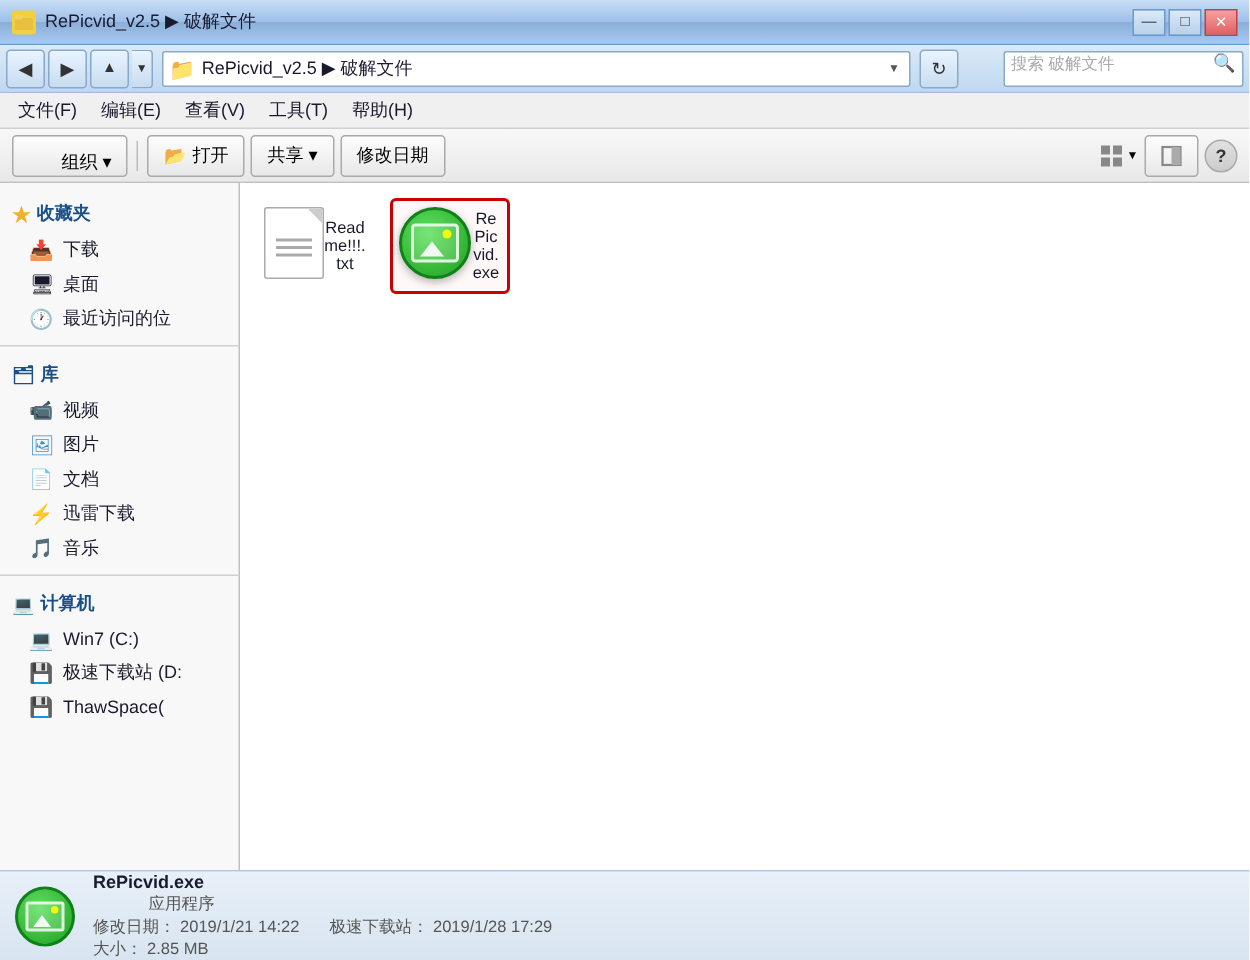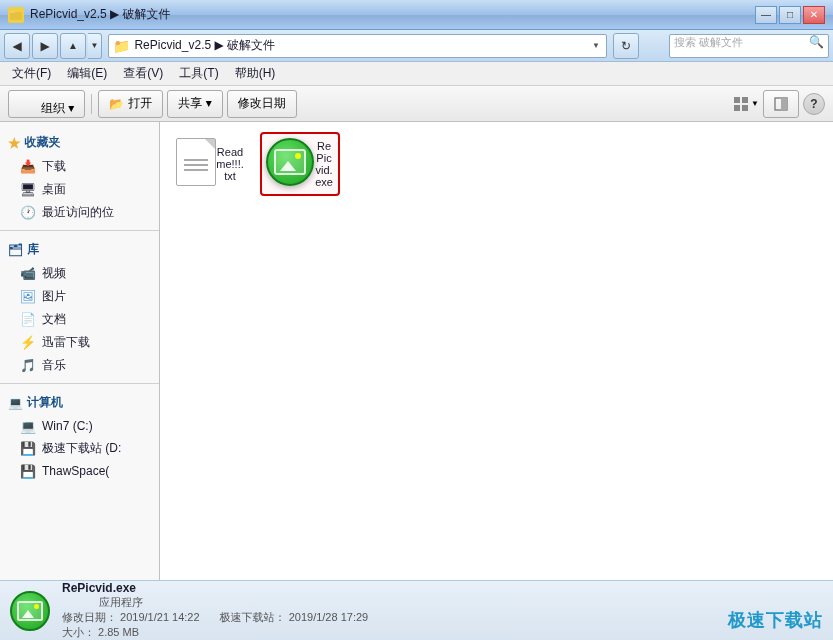--- a/index.html
+++ b/index.html
@@ -661,14 +661,13 @@
       <div class="status-detail">
         <span>极速下载站：</span>
         <span>2019/1/28 17:29</span>
       </div>
     </div>
     <div class="status-detail">
       <span>大小：</span>
       <span>2.85 MB</span>
     </div>
   </div>
-  <div class="watermark">极速下载站</div>
 </div>
 
 </body></html>

